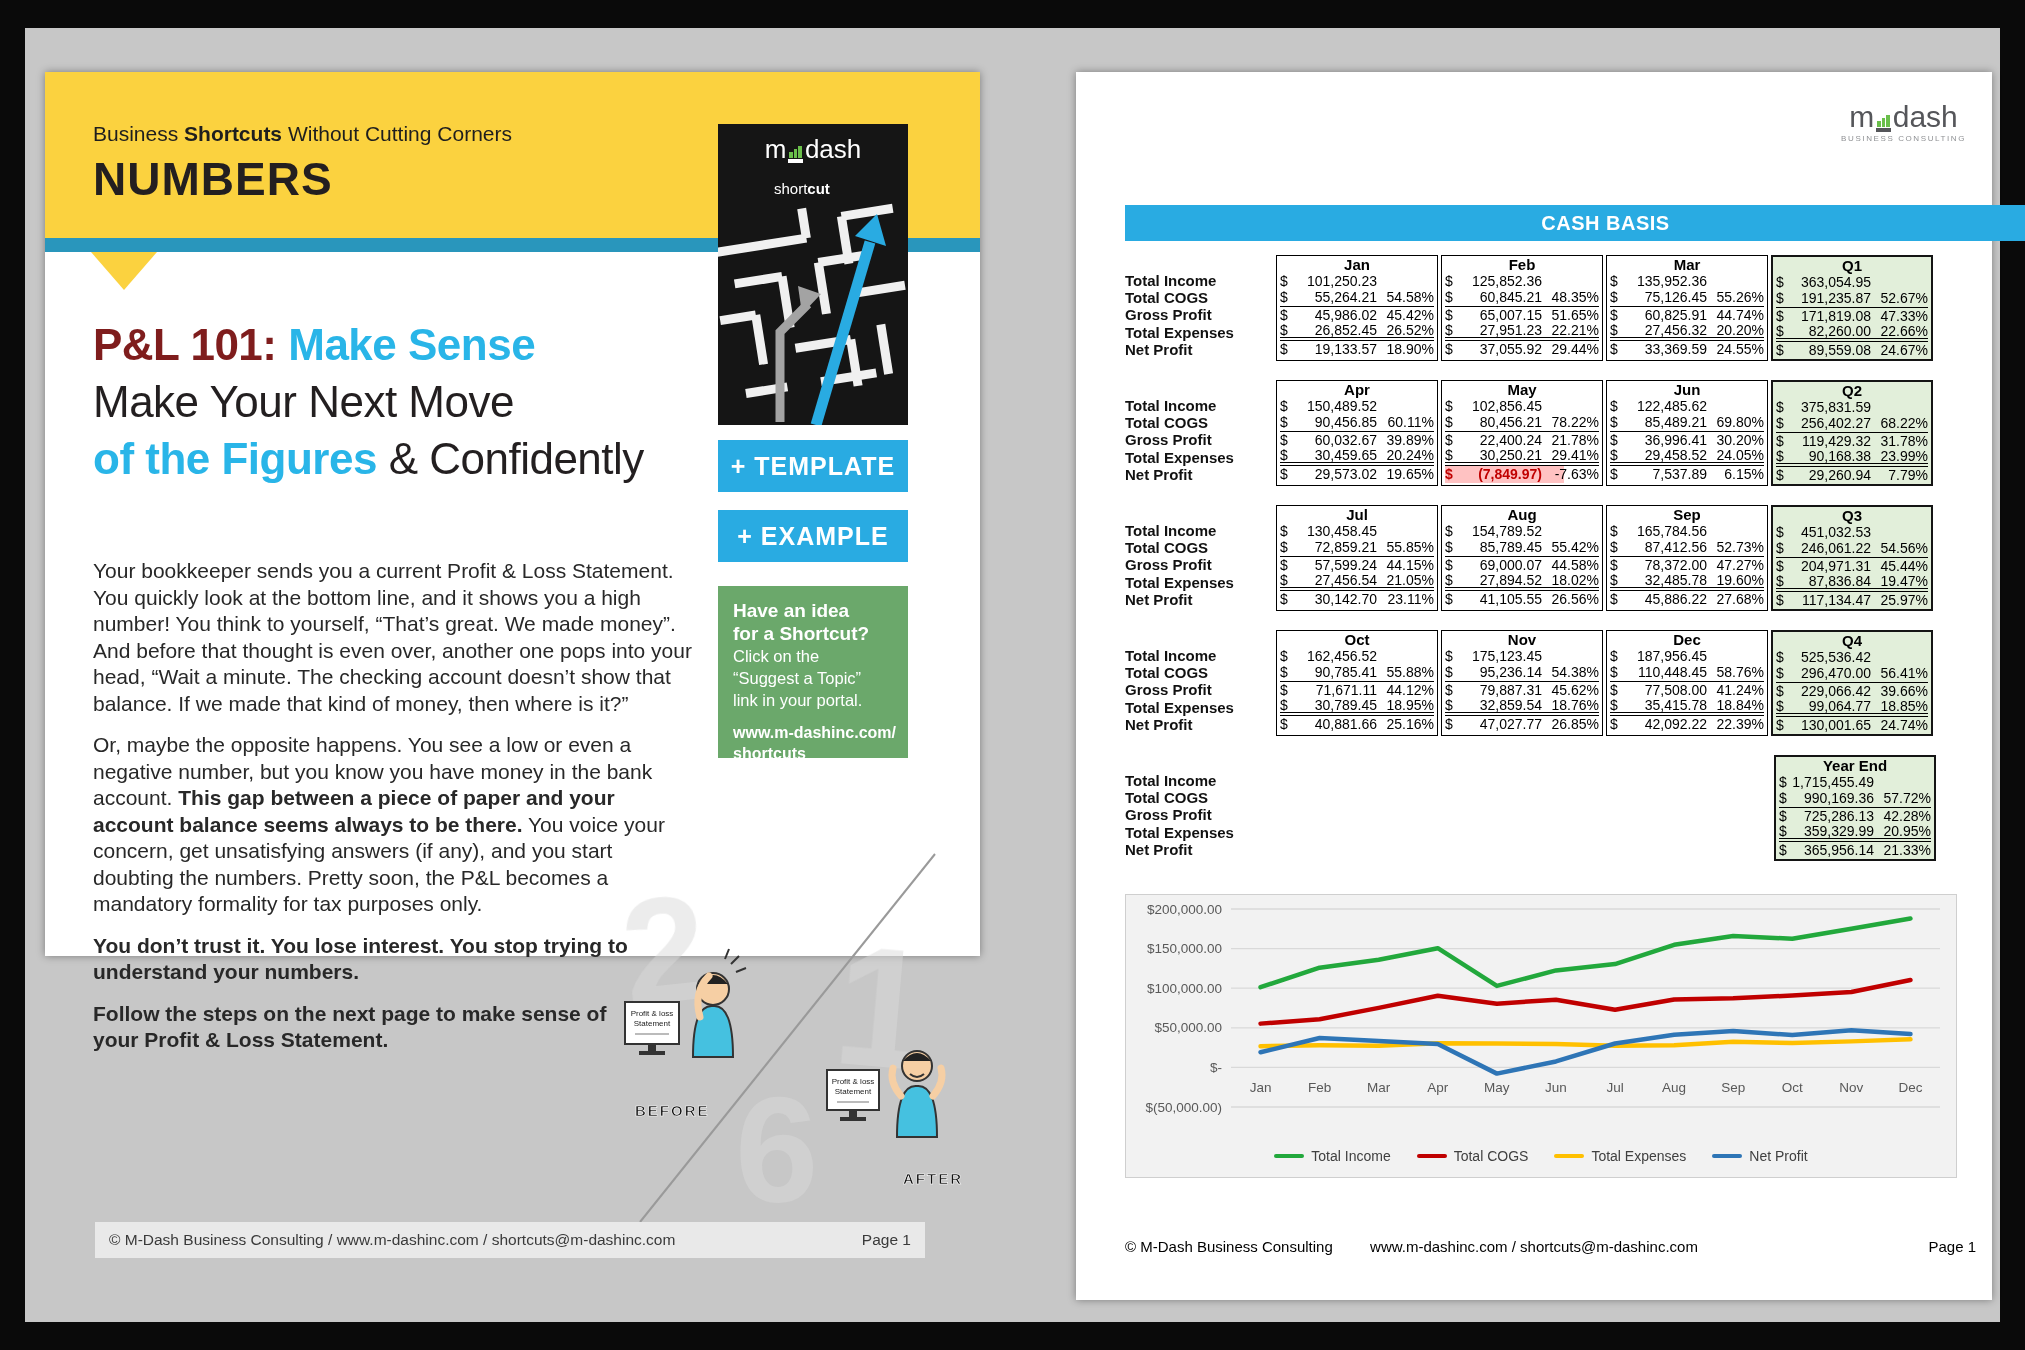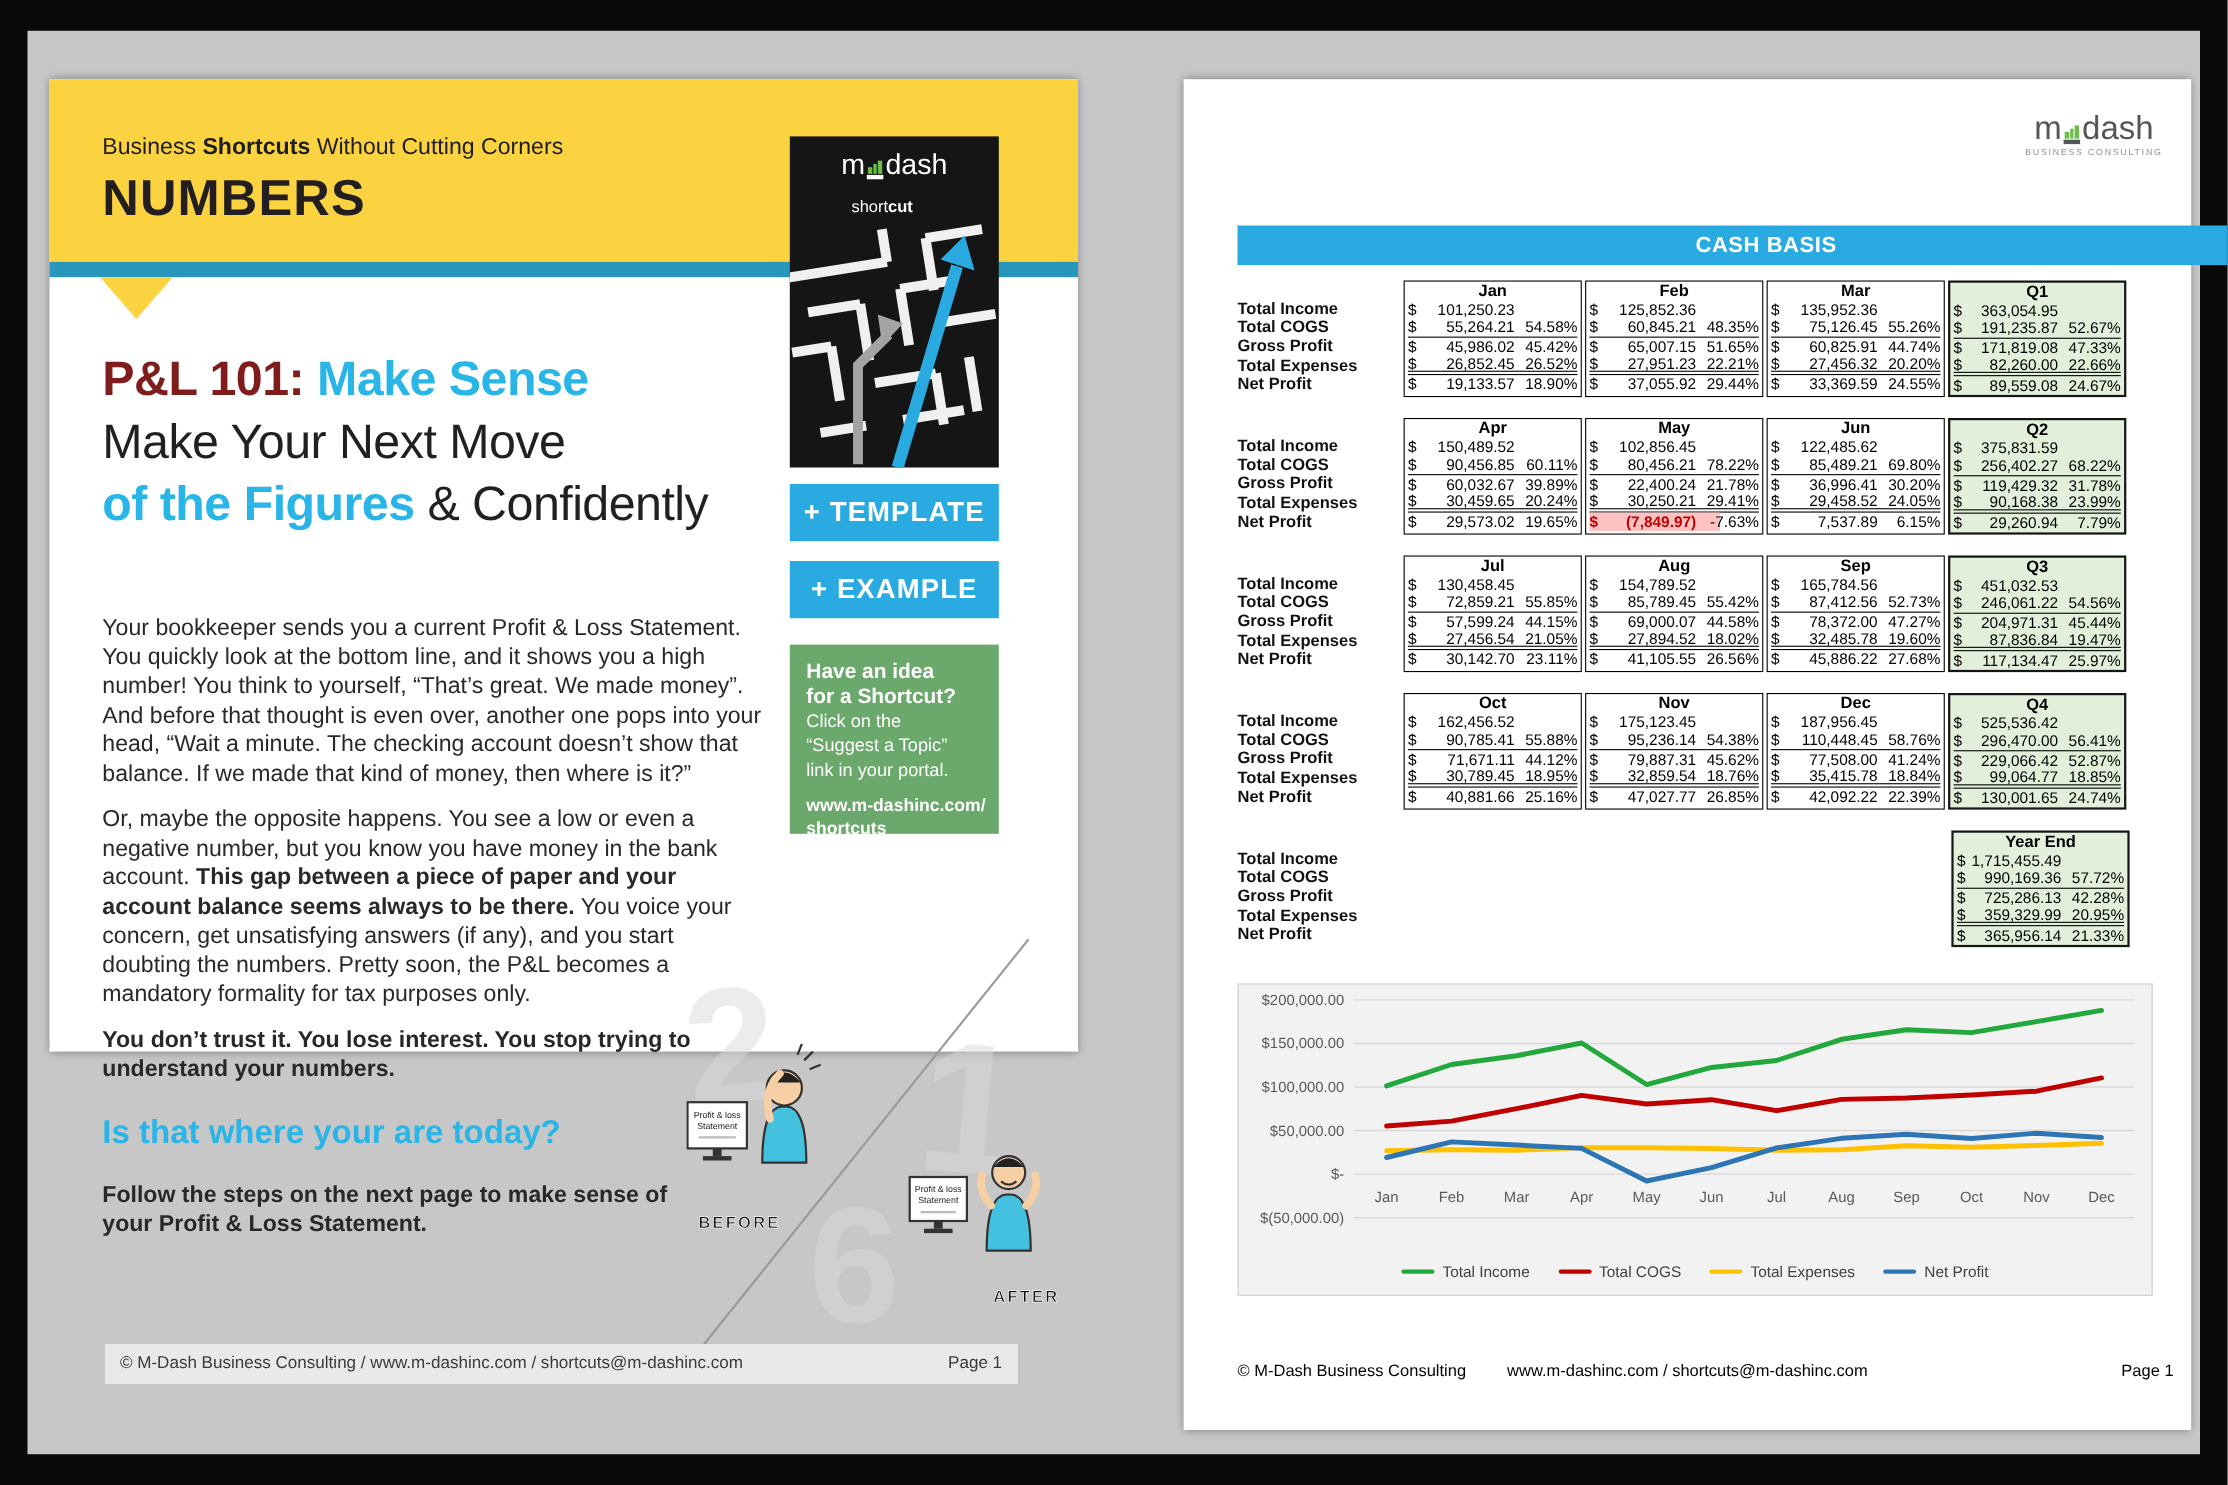--- a/index.html
+++ b/index.html
@@ -161,21 +161,20 @@
     <div class="abs lp-title">
       <div><span class="t-green">P&amp;L 101:</span><span class="t-blue"> Make Sense</span></div>
       <div><span class="t-black">Make Your Next Move</span></div>
       <div><span class="t-blue">of the Figures</span><span class="t-black"> &amp; Confidently</span></div>
     </div>
 
     <div class="abs body-copy">
       <p class="para"><span>Your bookkeeper sends you a current Profit &amp; Loss Statement. You quickly look at the bottom line, and it shows you a high number! You think to yourself, “That’s great. We made money”. And before that thought is even over, another one pops into your head, “Wait a minute. The checking account doesn’t show that balance. If we made that kind of money, then where is it?”</span></p>
       <p class="para"><span>Or, maybe the opposite happens. You see a low or even a negative number, but you know you have money in the bank account. </span><span class="b">This gap between a piece of paper and your account balance seems always to be there.</span><span> You voice your concern, get unsatisfying answers (if any), and you start doubting the numbers. Pretty soon, the P&amp;L becomes a mandatory formality for tax purposes only.</span></p>
       <p class="para bold-para"><span class="b">You don’t trust it. You lose interest. You stop trying to understand your numbers.</span></p>
-      <h3 class="cta">Is that where your are today?</h3>
       <p class="para bold-para"><span class="b">Follow the steps on the next page to make sense of your Profit &amp; Loss Statement.</span></p>
     </div>
 
     <svg class="abs cartoon" viewBox="0 0 375 372">
       <g opacity="0.5" fill="#d9d9d9" font-family="Liberation Sans,sans-serif" font-weight="bold">
         <text x="20" y="150" font-size="150" transform="rotate(-6 60 120)">2</text>
         <text x="230" y="215" font-size="170" transform="rotate(5 280 160)">1</text>
         <text x="130" y="350" font-size="150">6</text>
       </g>
       <line x1="330" y1="2" x2="35" y2="370" stroke="#9a9a9a" stroke-width="2"></line>
@@ -696,21 +695,21 @@
               <span class="pct"></span>
             </div>
             <div class="box-row r1">
               <span class="cur">$</span>
               <span class="val">296,470.00</span>
               <span class="pct">56.41%</span>
             </div>
             <div class="box-row r2">
               <span class="cur">$</span>
               <span class="val">229,066.42</span>
-              <span class="pct">52.87%</span>
+              <span class="pct">39.66%</span>
             </div>
             <div class="box-row r3">
               <span class="cur">$</span>
               <span class="val">99,064.77</span>
               <span class="pct">18.85%</span>
             </div>
             <div class="box-row r4">
               <span class="cur">$</span>
               <span class="val">130,001.65</span>
               <span class="pct">24.74%</span>

